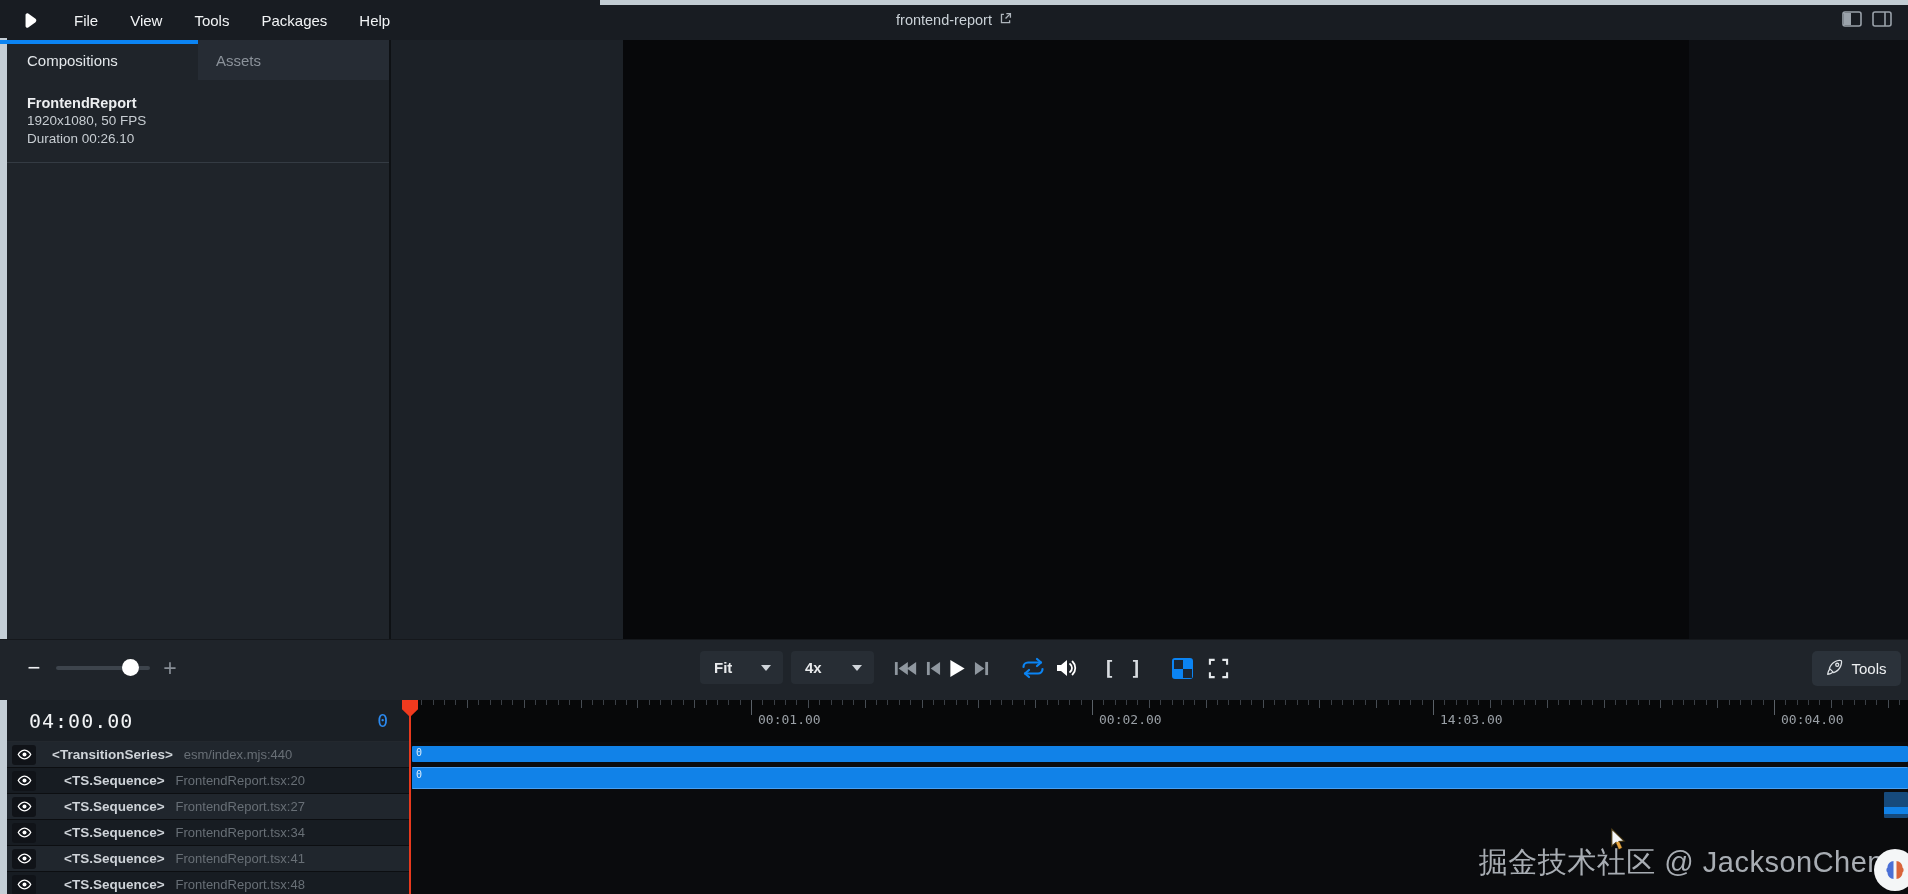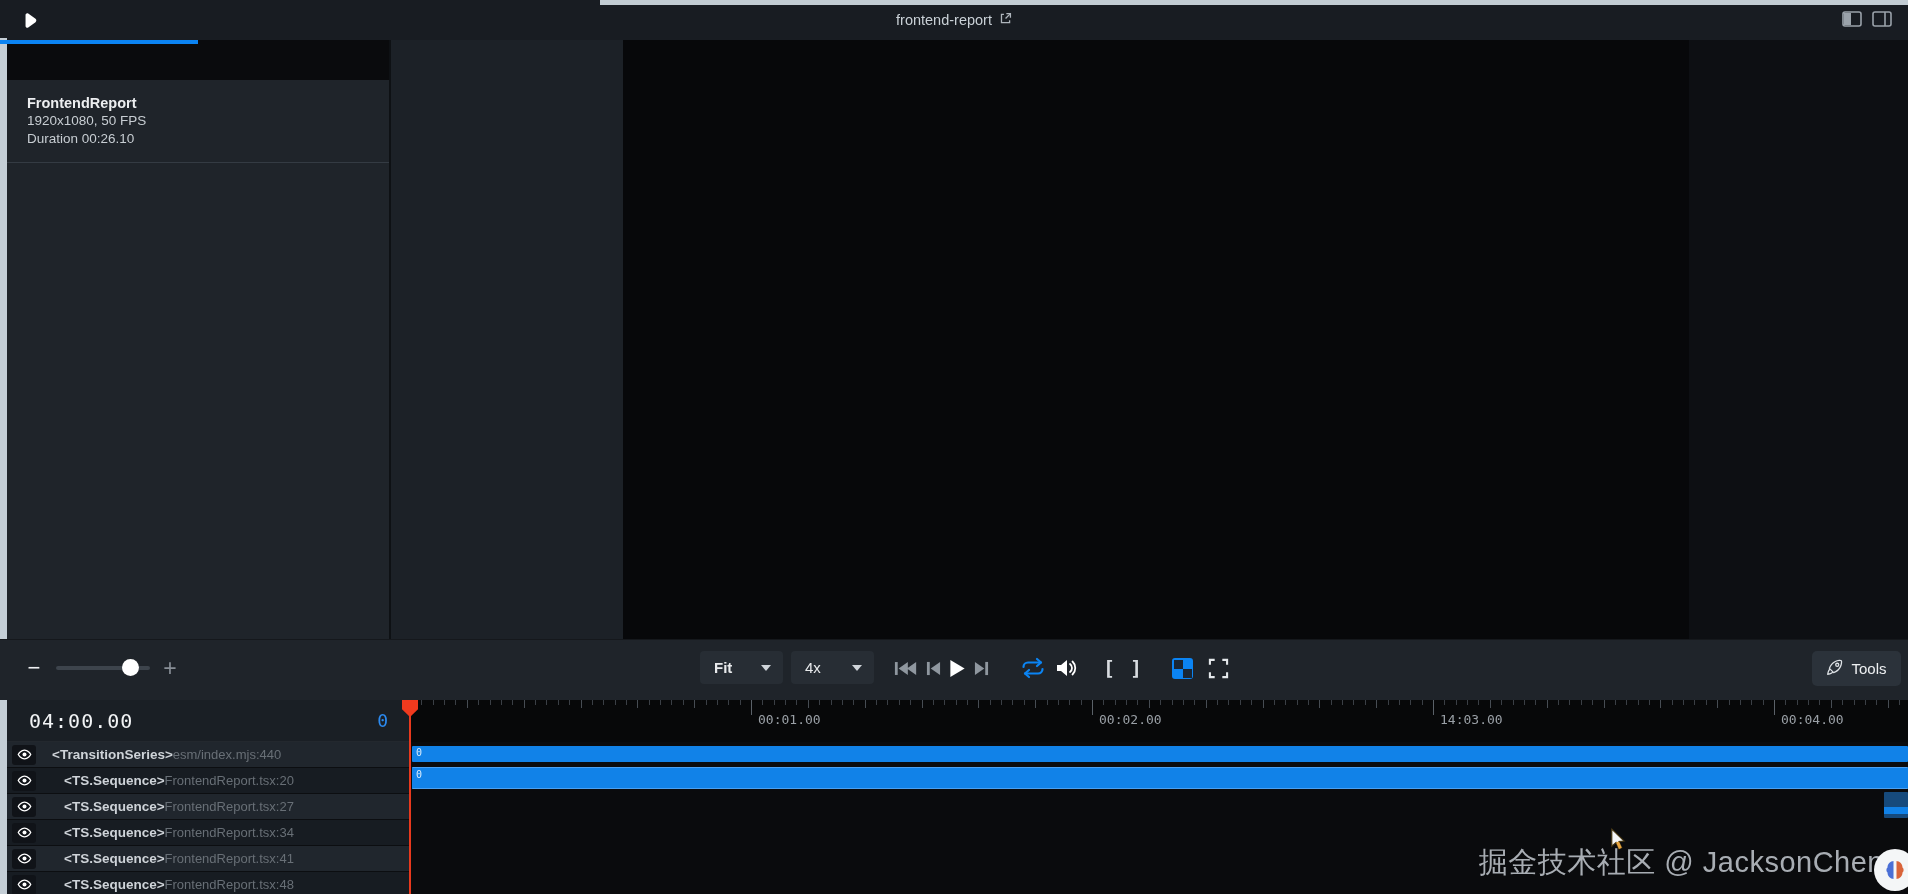--- a/index.html
+++ b/index.html
@@ -45,21 +45,21 @@
   
   .controls { left:0; top:639px; width:1908px; height:61px; background:#1f242a; border-top:1px solid #15181c; }
   .zoom-minus { left:22px; top:655px; width:24px; height:26px; color:#eef0f2; font-size:22px; display:flex; align-items:center; justify-content:center; }
   .zoom-plus  { left:158px; top:654px; width:24px; height:28px; color:#878e96; font-size:23px; display:flex; align-items:center; justify-content:center; }
   .zoom-slider { left:56px; top:658px; width:94px; height:20px; }
   .zoom-track { position:absolute; left:0; top:8px; width:94px; height:4px; background:#3d444c; border-radius:2px; }
   .zoom-thumb { position:absolute; left:66px; top:1px; width:17px; height:17px; background:#ffffff; border-radius:50%; }
   .select-btn { top:651px; height:33px; background:#272d34; border-radius:4px; display:flex; align-items:center;
                 justify-content:space-between; padding:0 12px 0 14px; color:#e8eaec; font-size:15px; }
   .select-fit { left:700px; width:83px;font-weight:bold; }
-  .select-4x  { left:791px; width:83px; }
+  .select-4x  { left:791px; width:83px;font-weight:bold; }
   .chev { width:0; height:0; border-left:5px solid transparent; border-right:5px solid transparent; border-top:6px solid #cfd4d9; margin-left:10px; }
   .transport { top:656px; height:24px; display:flex; align-items:center; justify-content:center; }
   .render-btn { left:1812px; top:651px; width:89px; height:35px; background:#2b323a; border-radius:5px;
                 display:flex; align-items:center; justify-content:center; gap:8px; color:#eef0f2; font-size:15px; }
   .bracket { color:#d8dce0; font-size:20px; font-weight:bold; font-family:"DejaVu Sans Mono", monospace; }
   .checker-btn { left:1172px; top:658px; width:21px; height:21px; background:#0b84f3; border-radius:3px; position:absolute; overflow:hidden; }
   .checker-btn i { position:absolute; width:9px; height:9px; background:#1b2633; }
 
   
   .tl-header-left { left:7px; top:700px; width:403px; height:42px; background:#1a1f25; border-bottom:1px solid #23282e;
@@ -71,21 +71,21 @@
   .tick.five { height:8px; background:#464c53; }
   .tick.sec  { height:15px; background:#5a6168; }
   .ruler-label { position:absolute; top:12px; font-family:"DejaVu Sans Mono", monospace; font-size:13px; color:#9aa0a6; }
   .tracks-left { left:7px; top:742px; width:403px; height:152px; }
   .track-row { position:relative; width:100%; height:26px; display:flex; align-items:center; border-bottom:1px solid #0c0e11; }
   .track-row.even { background:#20262d; }
   .track-row.odd  { background:#171c22; }
   .eye-btn { margin-left:5px; width:24px; height:20px; background:#101318; border-radius:3px;
              display:flex; align-items:center; justify-content:center; flex:none; }
   .track-tag { font-size:13.5px; font-weight:bold; color:#ced3d8; white-space:nowrap; }
-  .track-src { font-size:13px; color:#686f76; white-space:nowrap; }
+  .track-src { margin-left:11px; font-size:13px; color:#686f76; white-space:nowrap; }
   .indent0 { margin-left:16px; } .indent1 { margin-left:28px; }
   .lanes { left:410px; top:742px; width:1498px; height:152px; background:#0a0b0d; overflow:hidden; }
   .seq-bar { position:absolute; background:#1182e8; border-radius:1px; }
   .seq-bar .frame-label { position:absolute; left:4px; top:1px; font-size:10px; color:#d9ecfd; font-family:"DejaVu Sans Mono", monospace; }
   .bar-1 { left:2px; top:4px;  width:1496px; height:16px; }
   .bar-2 { left:2px; top:25px; width:1496px; height:22px; border-top:1px solid #4aa0f2; border-bottom:1px solid #4aa0f2; }
   .bar-3 { left:1474px; top:50px; width:24px; height:26px; background:#164a7c; }
   .bar-3 .glow { position:absolute; left:0; bottom:4px; width:100%; height:7px; background:#1182e8; }
   .playhead-line { left:409px; top:700px; width:2px; height:194px; background:#e8391d; z-index:8; }
   .playhead-flag { left:402px; top:700px; width:16px; height:17px; background:#f03a1e; z-index:9;
@@ -101,20 +101,27 @@
 <body>
 
 <div id="app">
 
   <div class="abs menubar">
     <span class="logo">
       <svg viewBox="0 0 24 24" width="19" height="19">
           <path d="M7 5.2 C7 3.4 8.9 2.4 10.4 3.3 L19.6 9.9 C21 10.9 21 13.1 19.6 14.1 L10.4 20.7 C8.9 21.6 7 20.6 7 18.8 Z" fill="#ffffff"></path>
         </svg>
     </span>
+    <div class="menu-items">
+      <span class="menu-item">File</span>
+      <span class="menu-item">View</span>
+      <span class="menu-item">Tools</span>
+      <span class="menu-item">Packages</span>
+      <span class="menu-item">Help</span>
+    </div>
     <div class="win-title">
       <span>frontend-report</span>
       <span>
         <svg viewBox="0 0 16 16" width="13" height="13" fill="none" stroke="#aeb5bc" stroke-width="1.6">
           <path d="M6 3 H3 V13 H13 V10"></path>
             <path d="M9 2 H14 V7"></path>
             <path d="M14 2 L8 8"></path>
         </svg>
       </span>
     </div>
@@ -131,20 +138,24 @@
             <line x1="13" y1="1" x2="13" y2="15" stroke="#9aa2aa" stroke-width="1.6"></line>
           </svg>
       </span>
     </div>
   </div>
 
   <div class="abs edge-top"></div>
   <div class="abs edge-left"></div>
 
   <div class="abs tab-indicator"></div>
+  <div class="abs tabs">
+    <div class="tab tab-compositions">Compositions</div>
+    <div class="tab tab-assets">Assets</div>
+  </div>
 
   <div class="abs sidebar">
     <div class="comp-info">
       <div class="comp-name">FrontendReport</div>
       <div class="comp-format">1920x1080, 50 FPS</div>
       <div class="comp-duration">Duration 00:26.10</div>
     </div>
     <div class="sidebar-divider"></div>
   </div>
 

